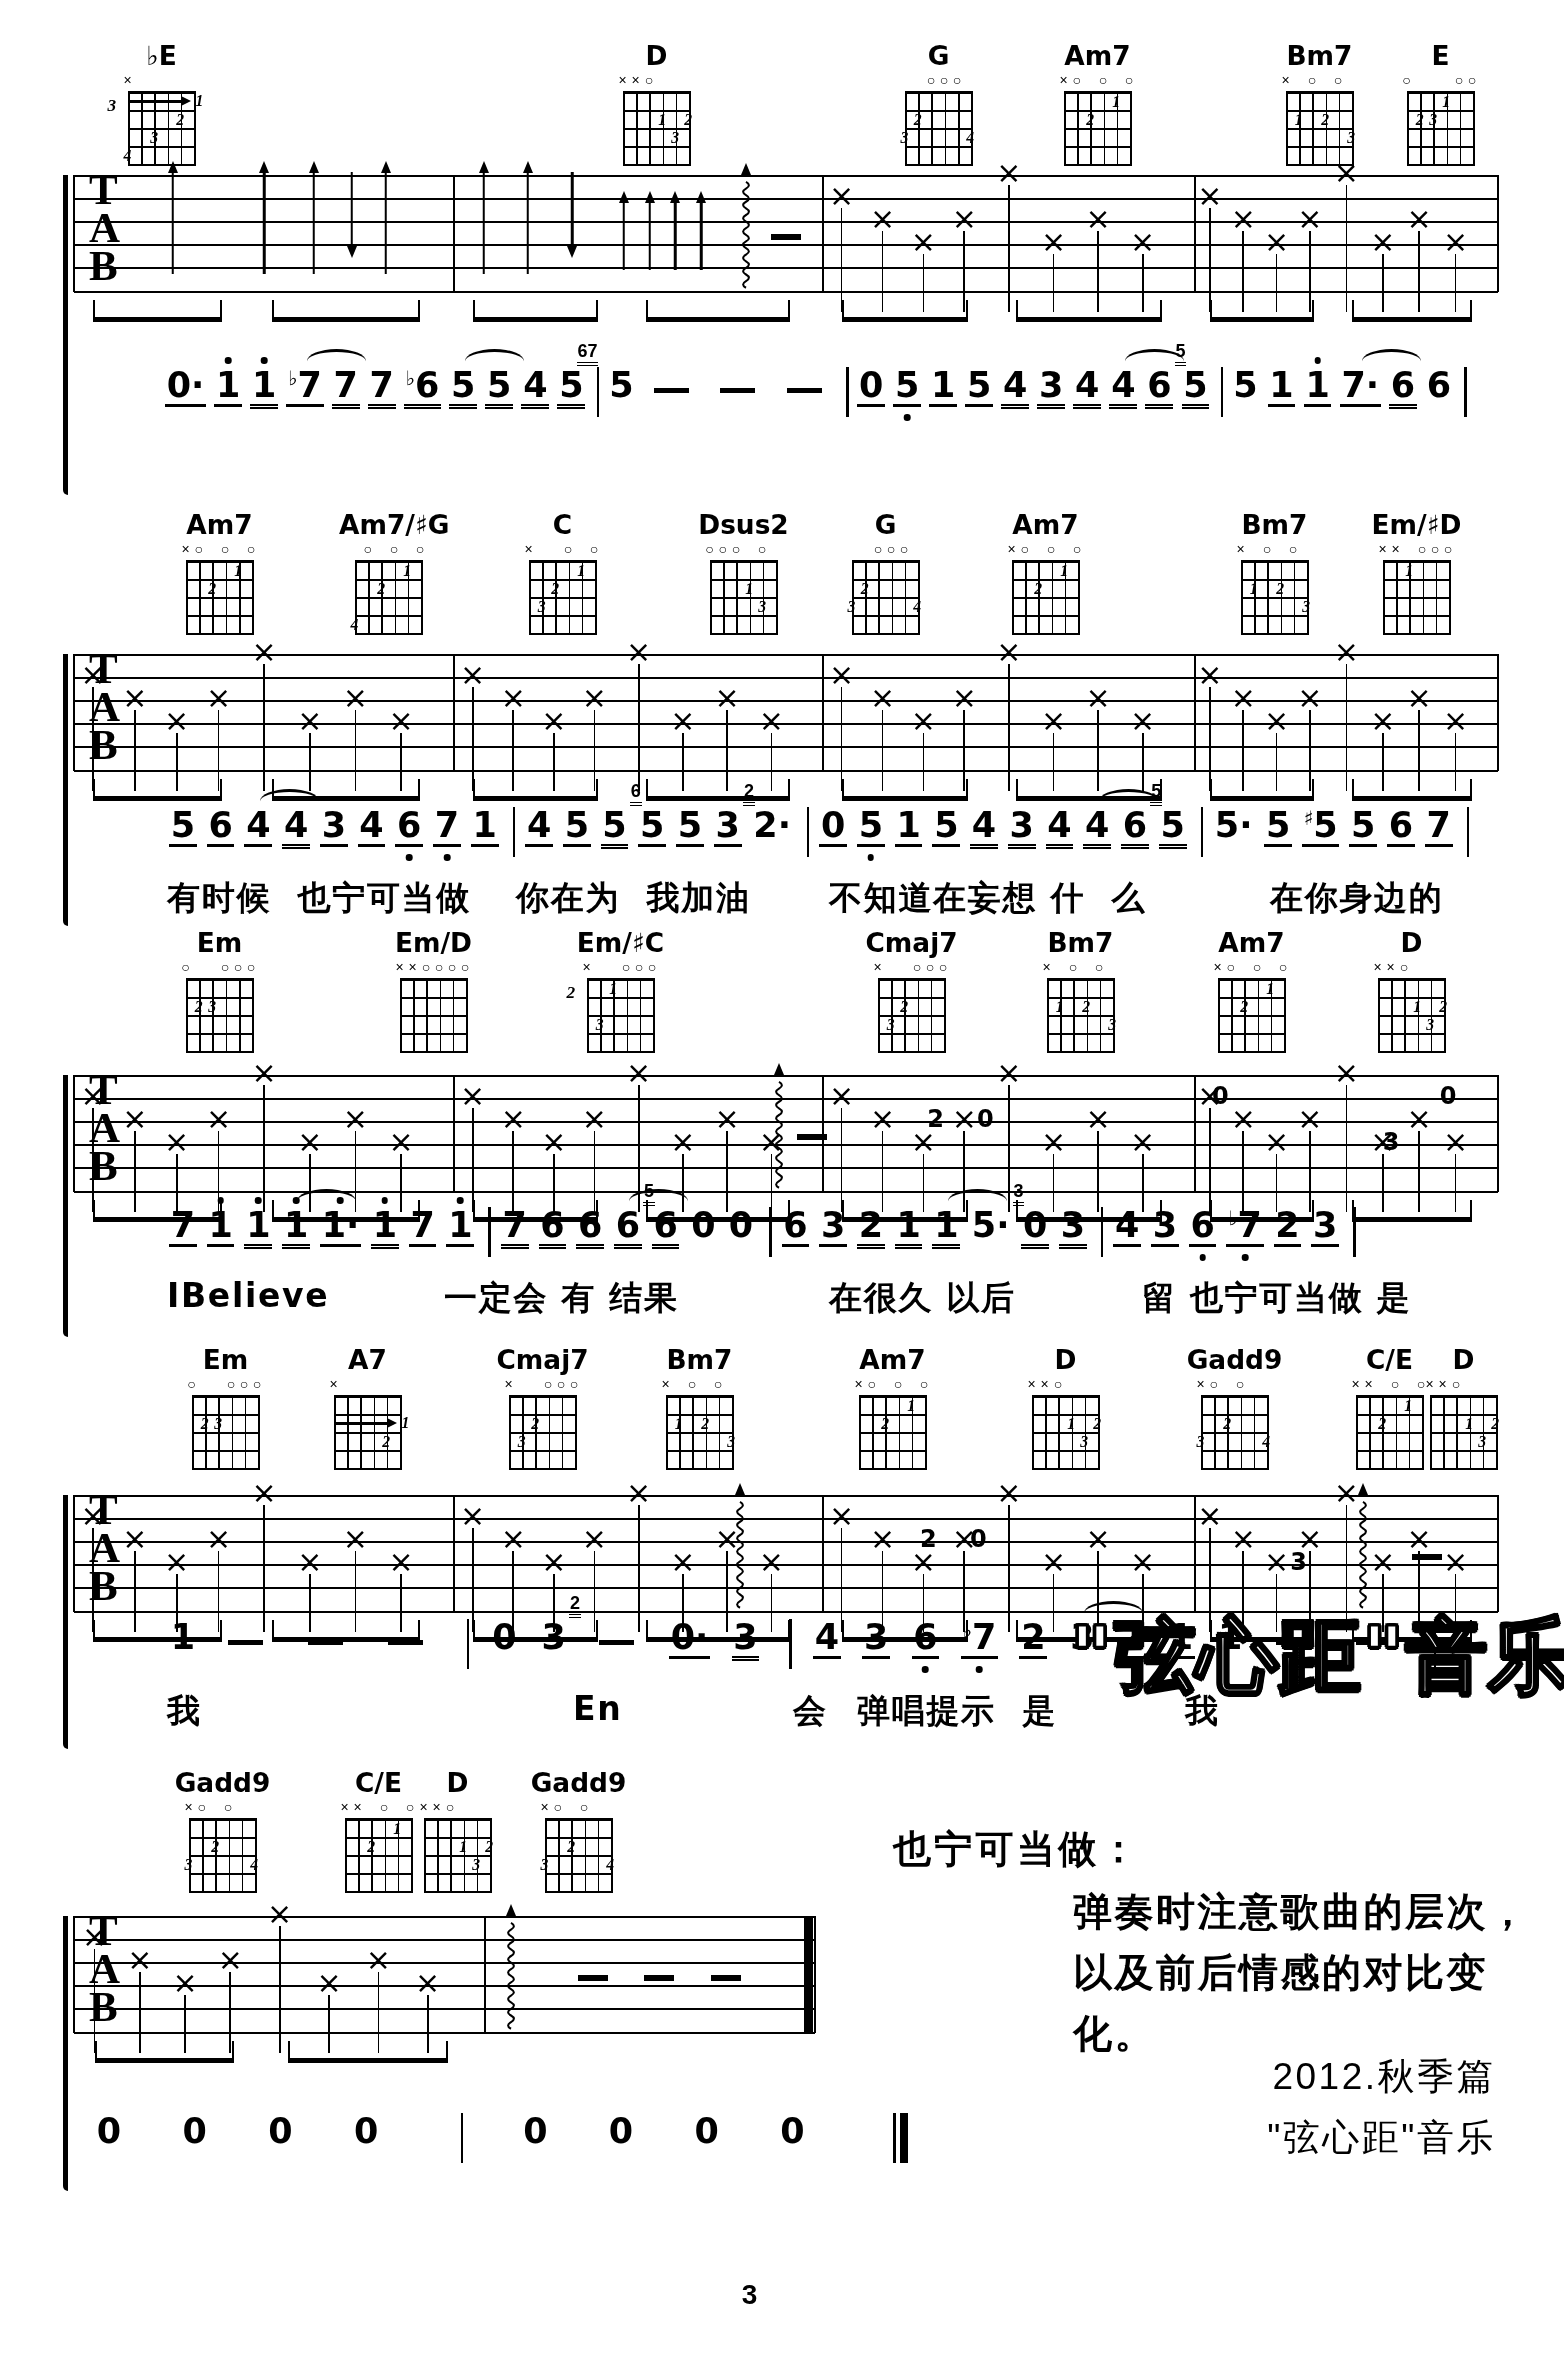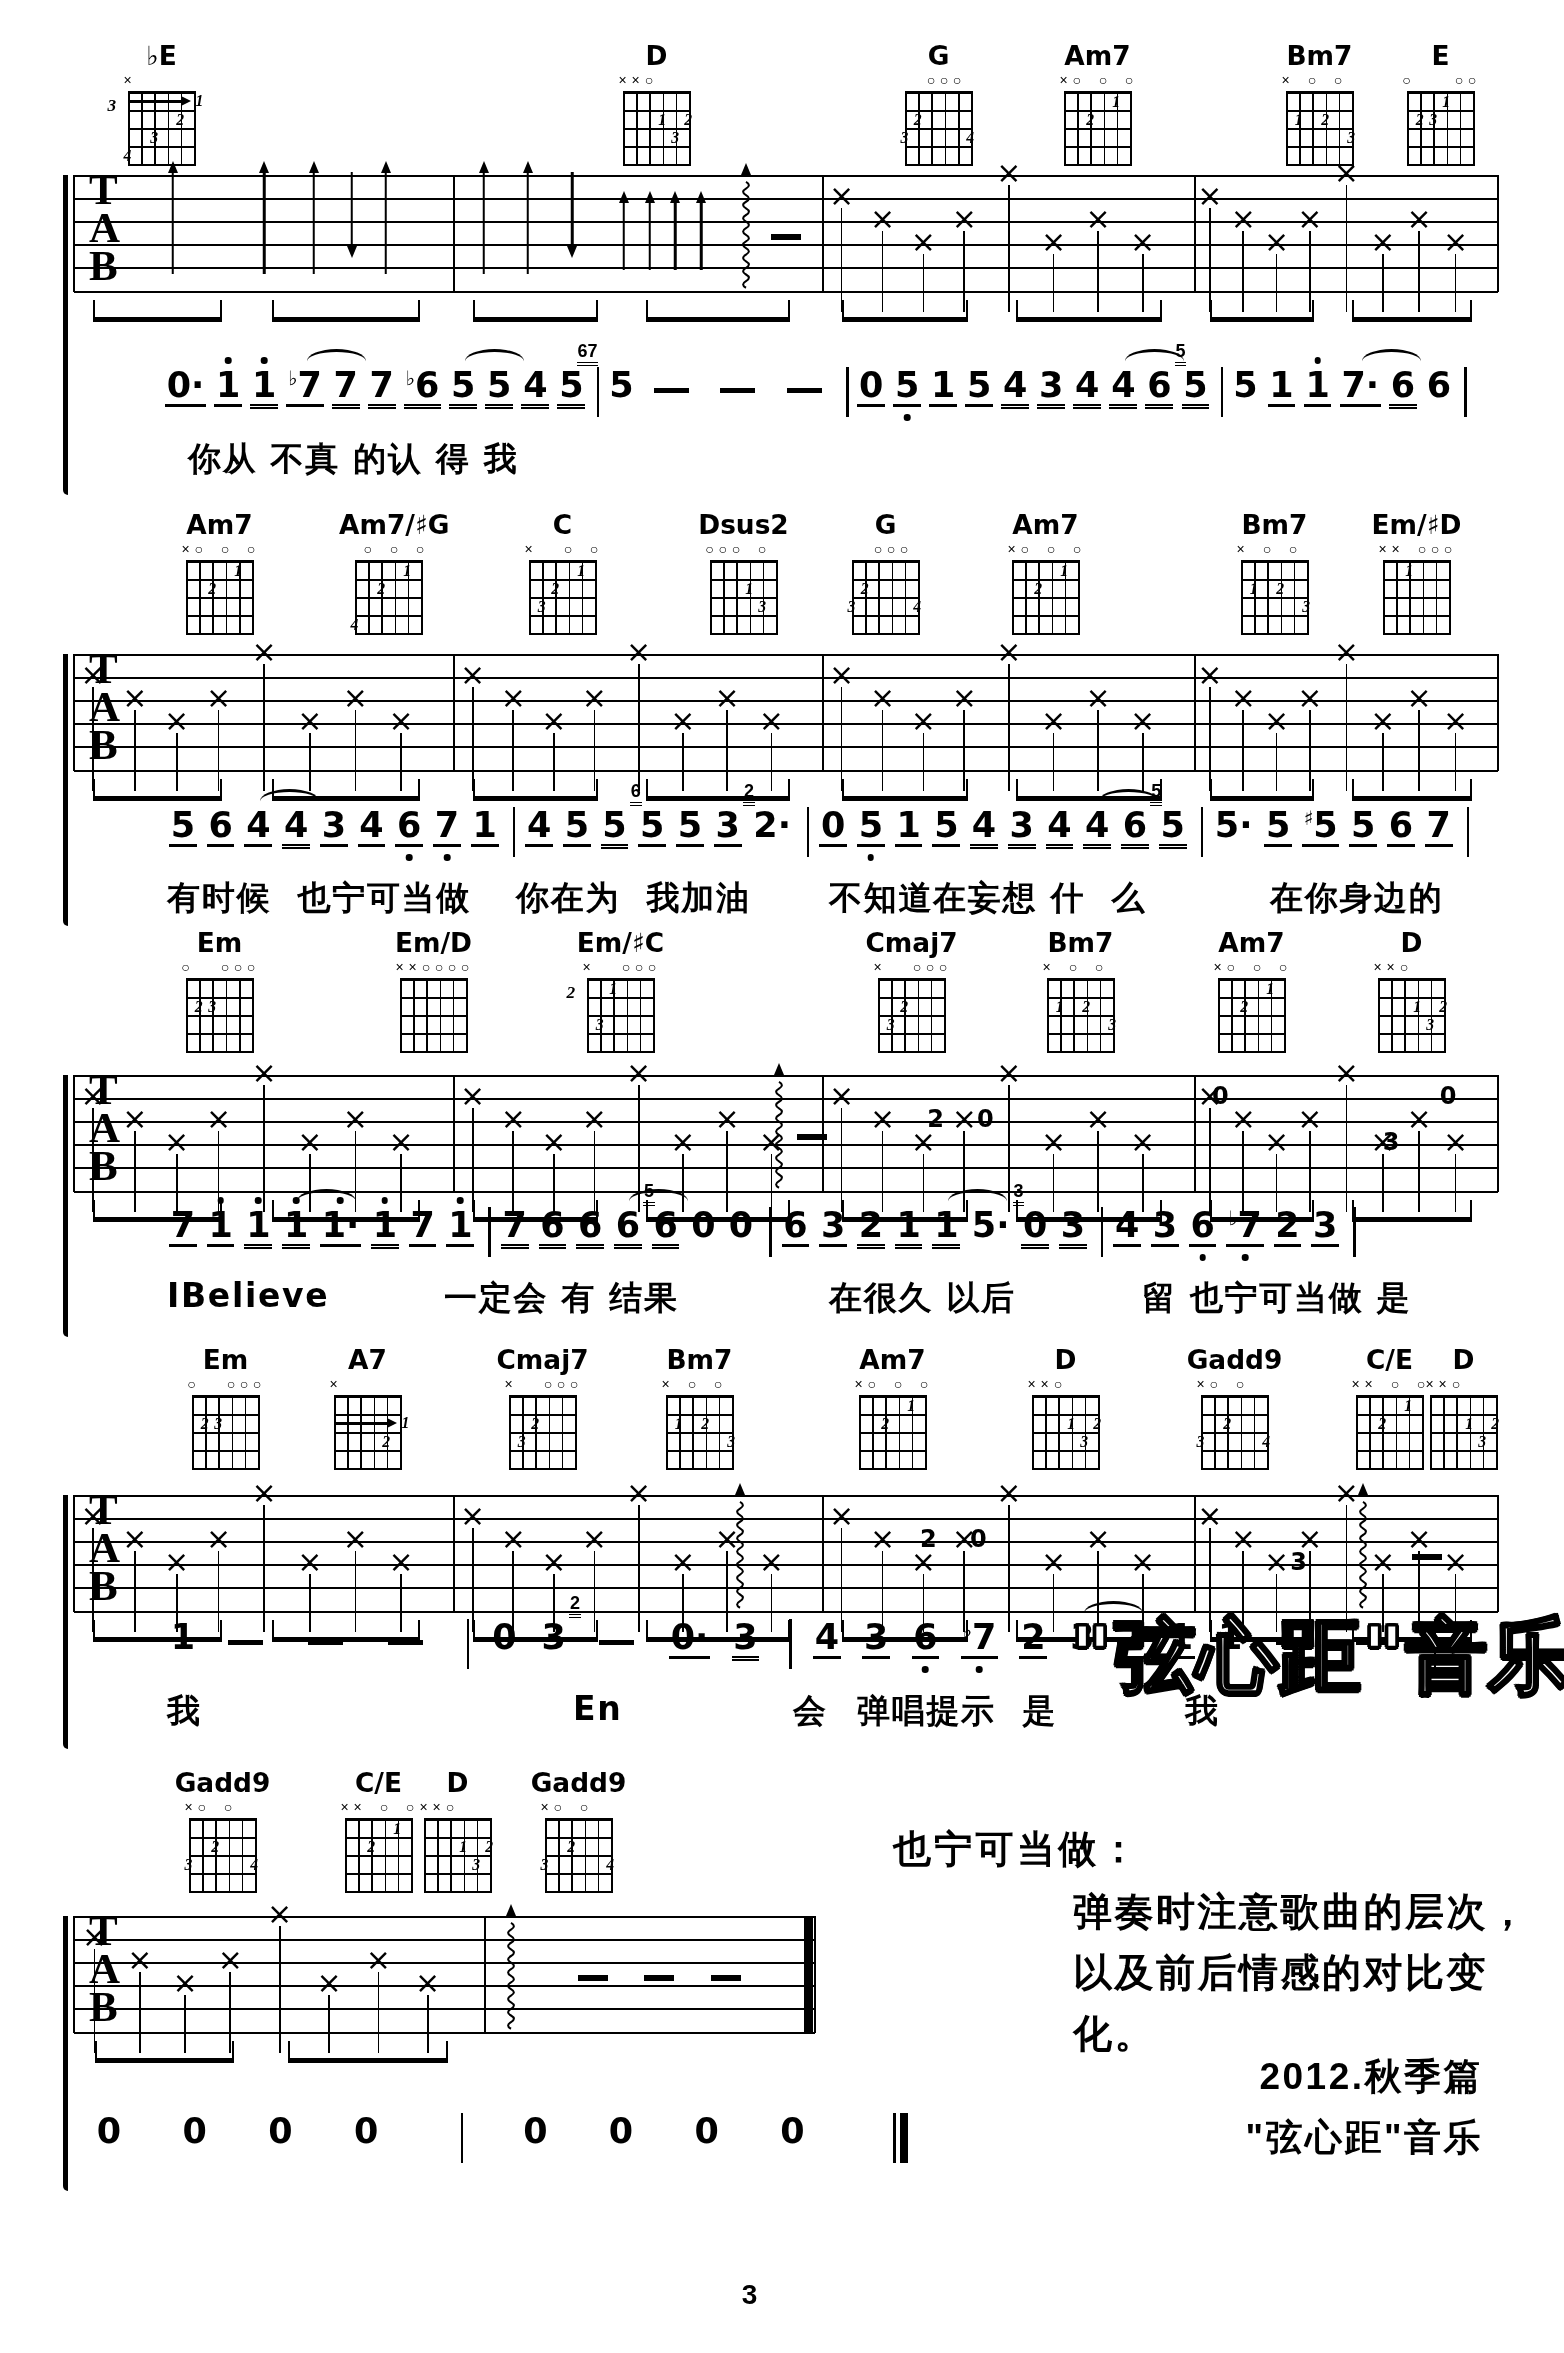--- a/index.html
+++ b/index.html
@@ -54,21 +54,21 @@
   .jend-thick{position:absolute;left:6.6px;top:0;width:8.3px;height:50px;background:#000;}
   .jlyr{position:absolute;font-family:"DejaVu Sans",sans-serif;font-size:33px;font-weight:700;letter-spacing:1.7px;white-space:pre;}
   
   .watermark{position:absolute;left:1070px;top:1603px;font-family:"DejaVu Sans",sans-serif;font-size:81px;font-weight:700;
     letter-spacing:1.7px;color:#fff;white-space:nowrap;z-index:6;-webkit-text-stroke:2.5px #000;
     text-shadow:-2.5px 0 #000,2.5px 0 #000,0 -2.5px #000,0 2.5px #000,-1.7px -1.7px #000,1.7px 1.7px #000,-1.7px 1.7px #000,1.7px -1.7px #000;}
   
   .tips-title{position:absolute;left:893px;top:1824px;font-size:38px;font-weight:700;letter-spacing:3.3px;}
   .tips-line{position:absolute;left:1073px;font-size:39px;font-weight:700;letter-spacing:2.5px;white-space:nowrap;}
   .tl1{top:1885px;}.tl2{top:1946px;}.tl3{top:2007px;}
-  .credit{position:absolute;right:82px;text-align:right;font-size:37px;font-weight:700;letter-spacing:2.5px;white-space:nowrap;}
+  .credit{position:absolute;right:69px;text-align:right;font-size:37px;font-weight:400;letter-spacing:2.5px;white-space:nowrap;}
   .cr1{top:2052px;}.cr2{top:2113px;}
   .pagenum{position:absolute;left:0;right:66px;top:2279px;text-align:center;font-size:28px;font-weight:600;}
 </style>
 </head>
 <body>
 
 <div class="page" id="page">
   <div class="watermark">"弦心距"音乐</div>
   <div class="tips-title">也宁可当做：</div>
   <div class="tips-line tl2">以及前后情感的对比变</div>
@@ -967,21 +967,20 @@
       <div class="jnote" style="margin-right: 8.3px;"><div class="jtxt u2">5</div></div>
       <div class="jbar" style="margin-right: 8.3px; margin-left: 3.3px;"></div>
       <div class="jnote" style="margin-right: 8.3px;"><div class="jtxt">5</div></div>
       <div class="jnote" style="margin-right: 8.3px;"><div class="jtxt u1">1</div></div>
       <div class="jnote" style="margin-right: 8.3px;"><div class="jtxt u1">1</div><div class="dhi"></div></div>
       <div class="jnote" style="margin-right: 8.3px;"><div class="jtxt u1">7·</div><div class="jtie"></div></div>
       <div class="jnote" style="margin-right: 8.3px;"><div class="jtxt u2">6</div></div>
       <div class="jnote" style="margin-right: 8.3px;"><div class="jtxt">6</div></div>
       <div class="jbar" style="margin-right: 8.3px; margin-left: 3.3px;"></div>
     </div>
-    <div class="jlyr" style="left: 188px; top: 437px;">你从 不真 的认 得 我</div>
     <div class="jrow" style="left: 169px; top: 807px;">
       <div class="jnote" style="margin-right: 10px;"><div class="jtxt u1">5</div></div>
       <div class="jnote" style="margin-right: 10px;"><div class="jtxt u1">6</div></div>
       <div class="jnote" style="margin-right: 10px;"><div class="jtxt u1">4</div><div class="jtie"></div></div>
       <div class="jnote" style="margin-right: 10px;"><div class="jtxt u2">4</div></div>
       <div class="jnote" style="margin-right: 10px;"><div class="jtxt u1">3</div></div>
       <div class="jnote" style="margin-right: 10px;"><div class="jtxt u1">4</div></div>
       <div class="jnote" style="margin-right: 10px;"><div class="jtxt u1">6</div><div class="dlo"></div></div>
       <div class="jnote" style="margin-right: 10px;"><div class="jtxt u1">7</div><div class="dlo"></div></div>
       <div class="jnote" style="margin-right: 10px;"><div class="jtxt u1">1</div></div>

